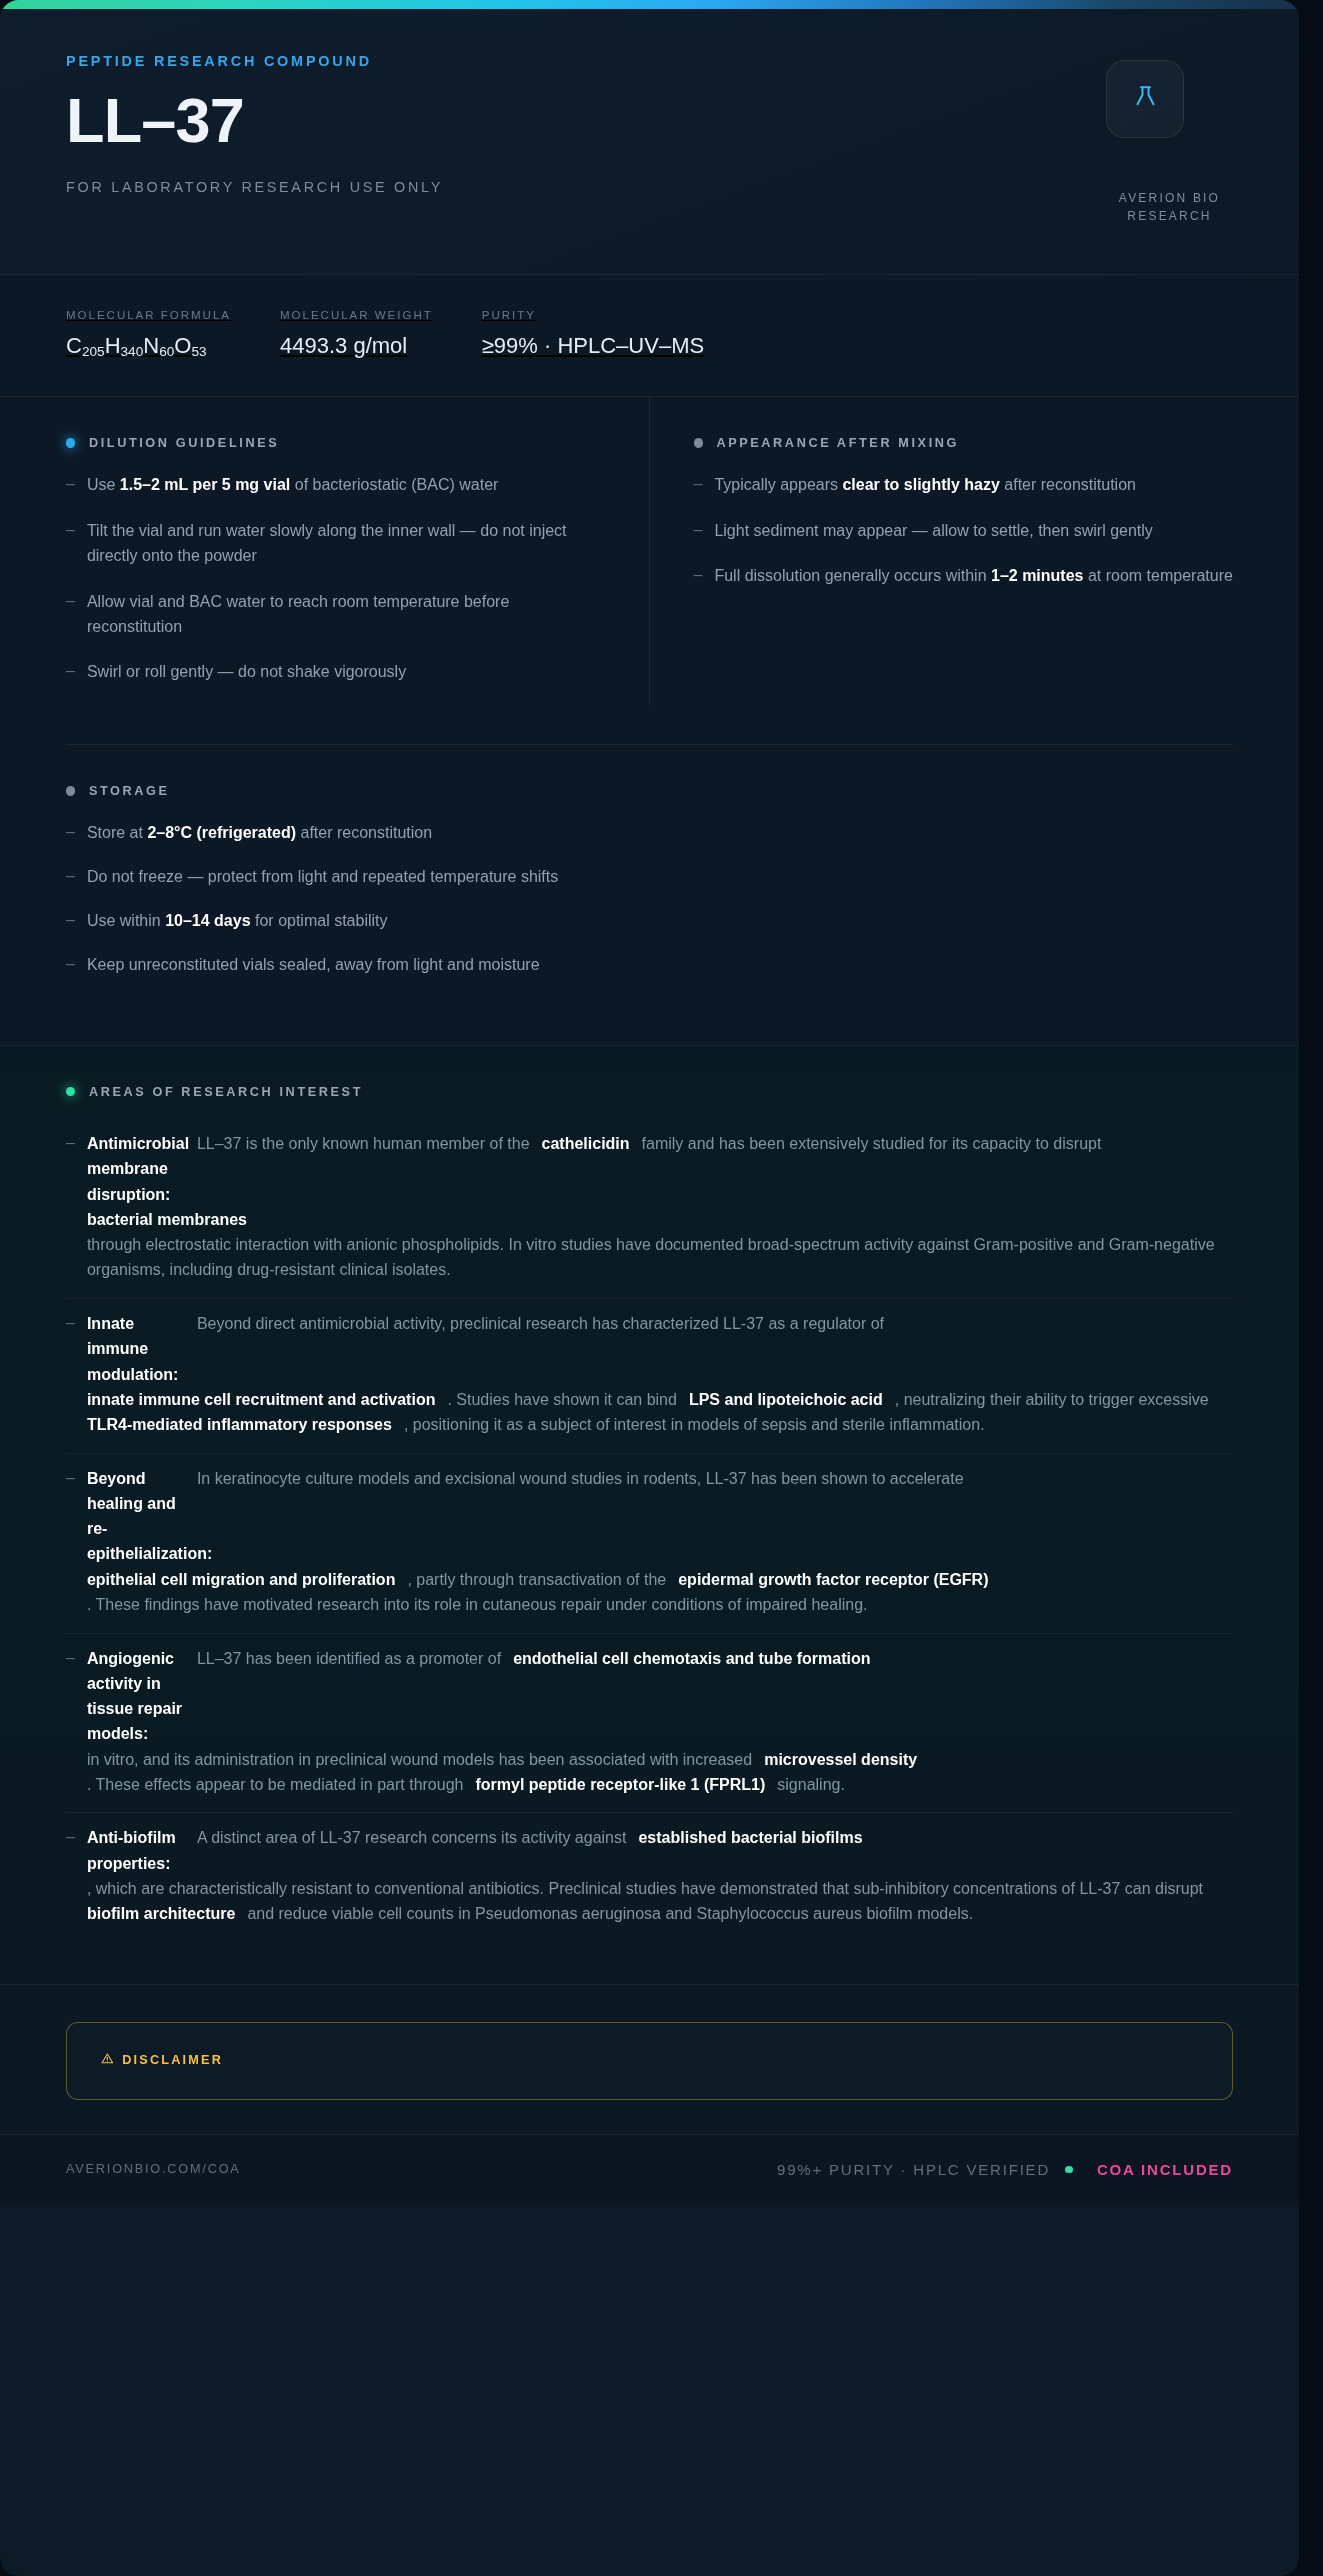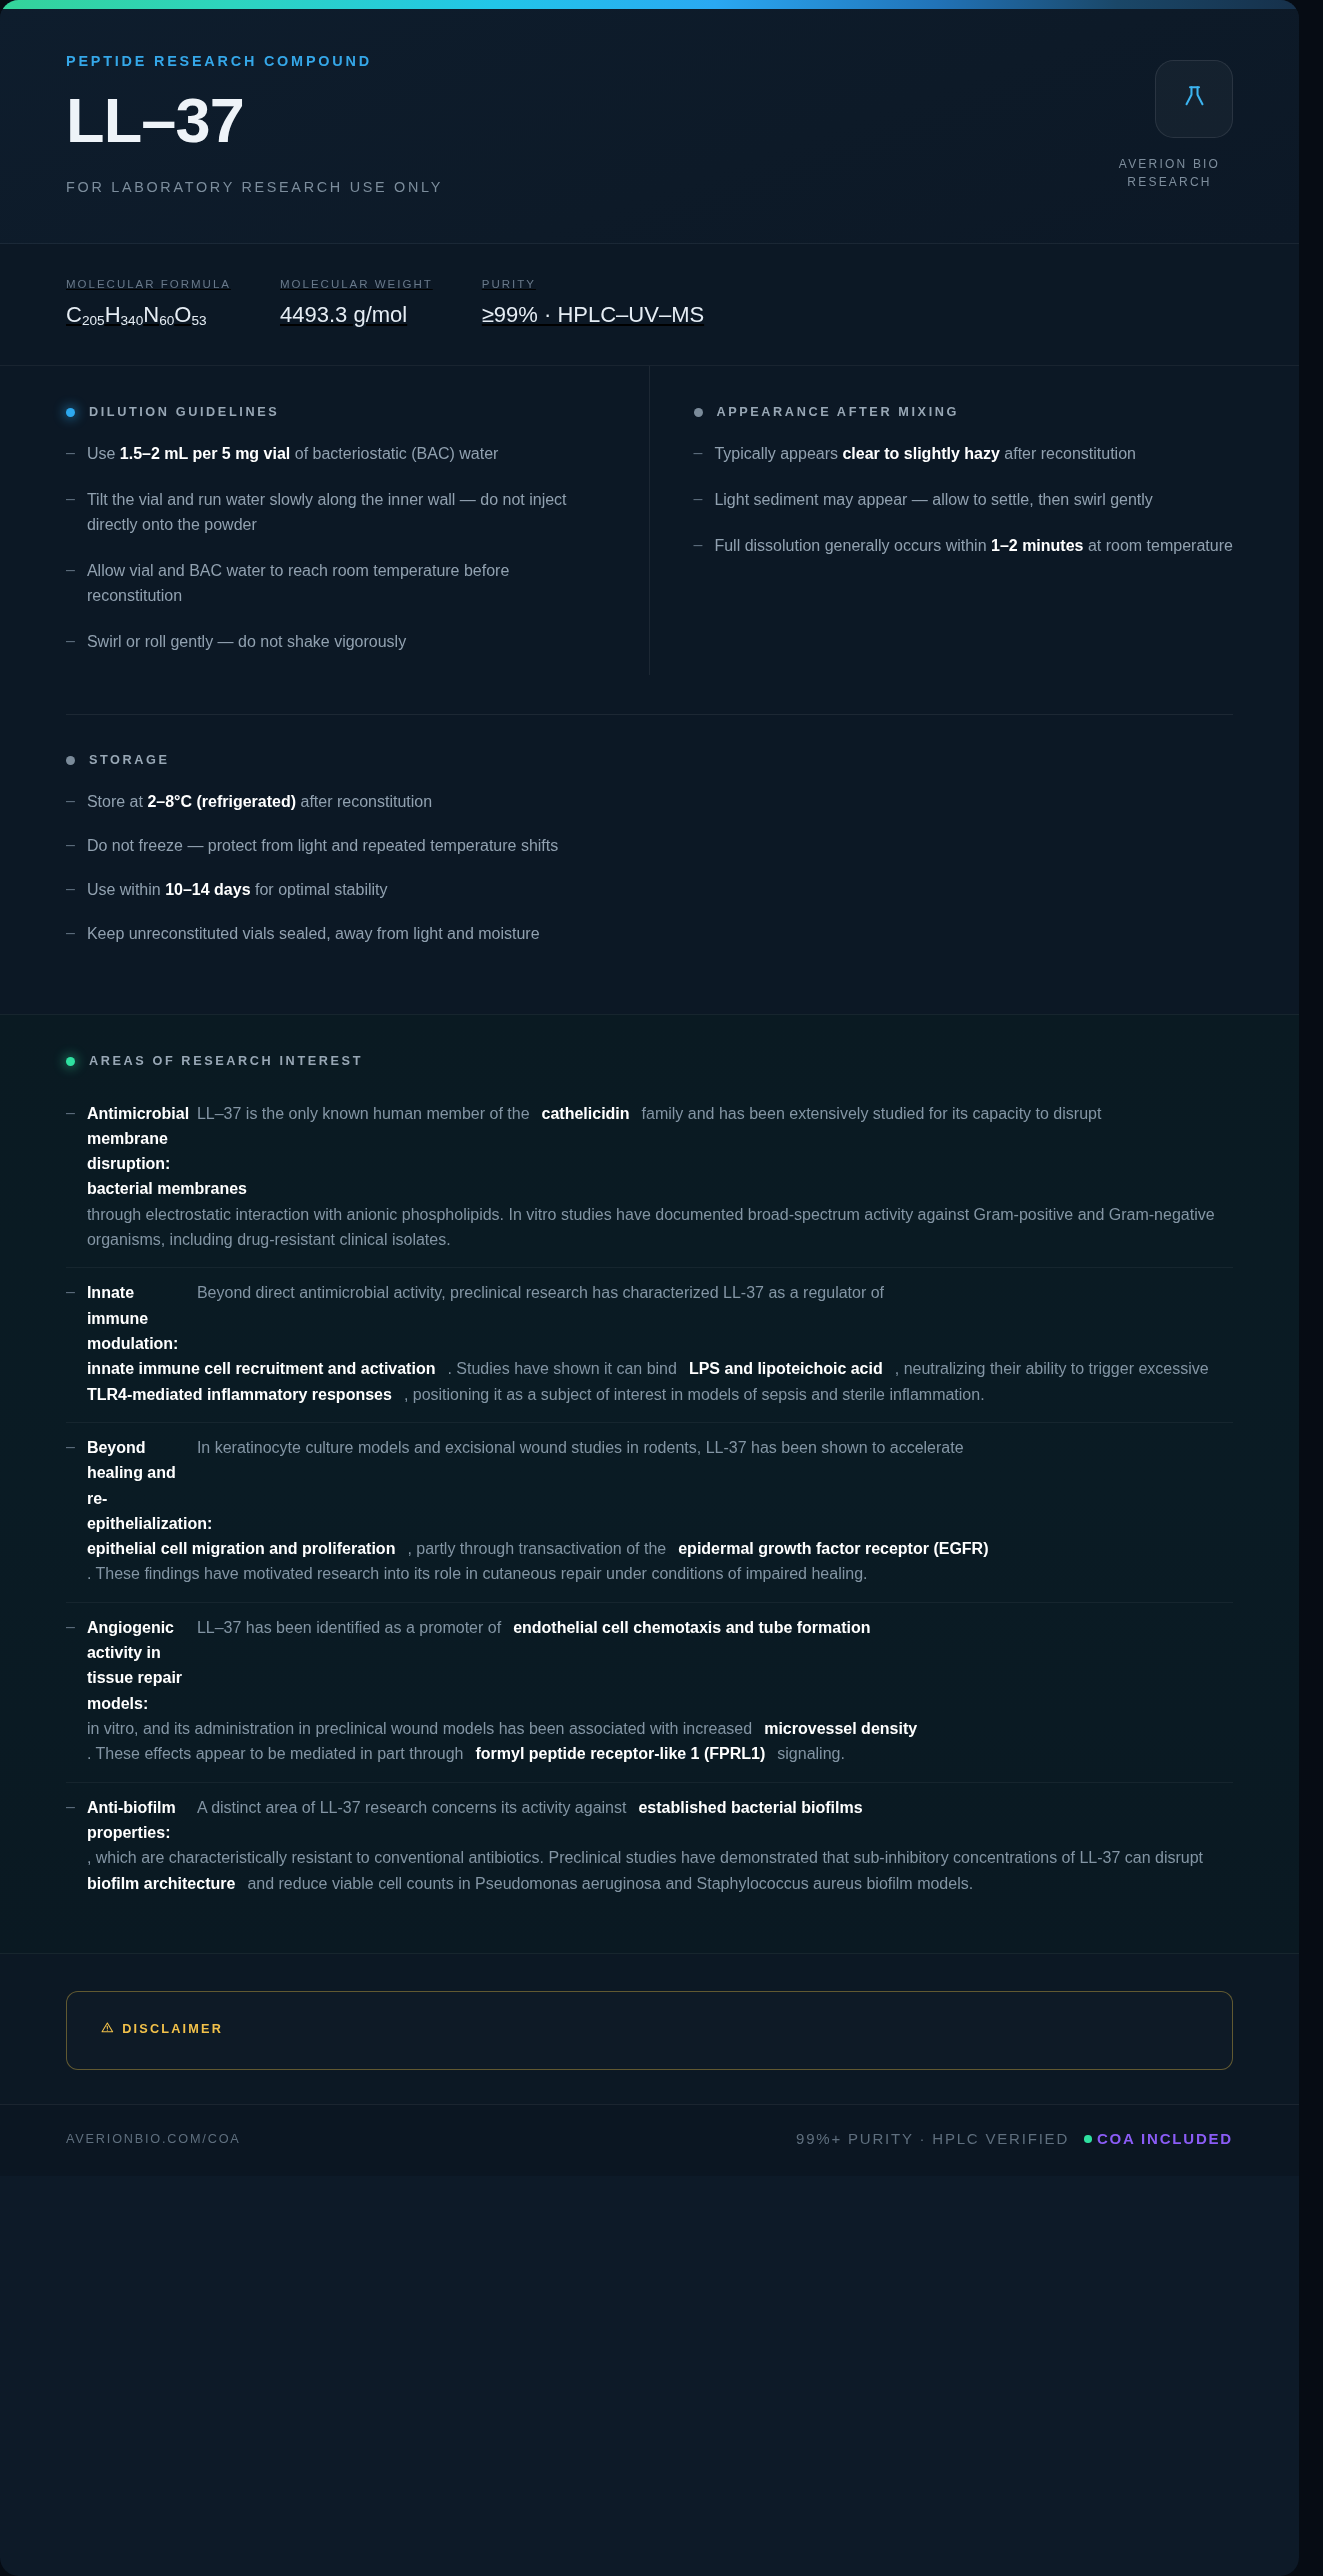--- a/index.html
+++ b/index.html
@@ -63,22 +63,23 @@
     letter-spacing: 2.7px;
     color: #7c8d9c;
     text-transform: uppercase;
     font-weight: 400;
     text-align: center;
   }
 
   .brand {
     display: flex;
     flex-direction: column;
-    align-items: flex-end;
+    align-items: flex-start;
     padding-top: 6.8px;
+    gap: 34px;
   }
   .brand-mark {
     width: 78px; height: 78px;
     border-radius: 18.7px;
     background: rgba(255,255,255,0.035);
     border: 0.8px solid rgba(255,255,255,0.09);
     display: flex; align-items: center; justify-content: center;
   }
   .brand-name {
     margin-top: 17px;
@@ -265,22 +266,22 @@
     text-transform: uppercase;
   }
   .foot-right {
     display: flex; align-items: flex-end; gap: 15.3px;
     font-size: 15px;
     letter-spacing: 1.8px;
     color: #5f6f7e;
     text-transform: uppercase;
   }
   .coa {
-    display: flex; align-items: center; gap: 5px;
-    color: #8b5cf6;
+    display: flex; align-items: center; gap: 24px;
+    color: #ec4899;
     font-weight: 700;
   }
   .coa .dot { width: 7.6px; height: 7.6px; background: #2fe0a0; box-shadow: none; }
 </style>
 </head>
 <body>
 
 <div class="card">
 
   <div class="accent-bar"></div>

